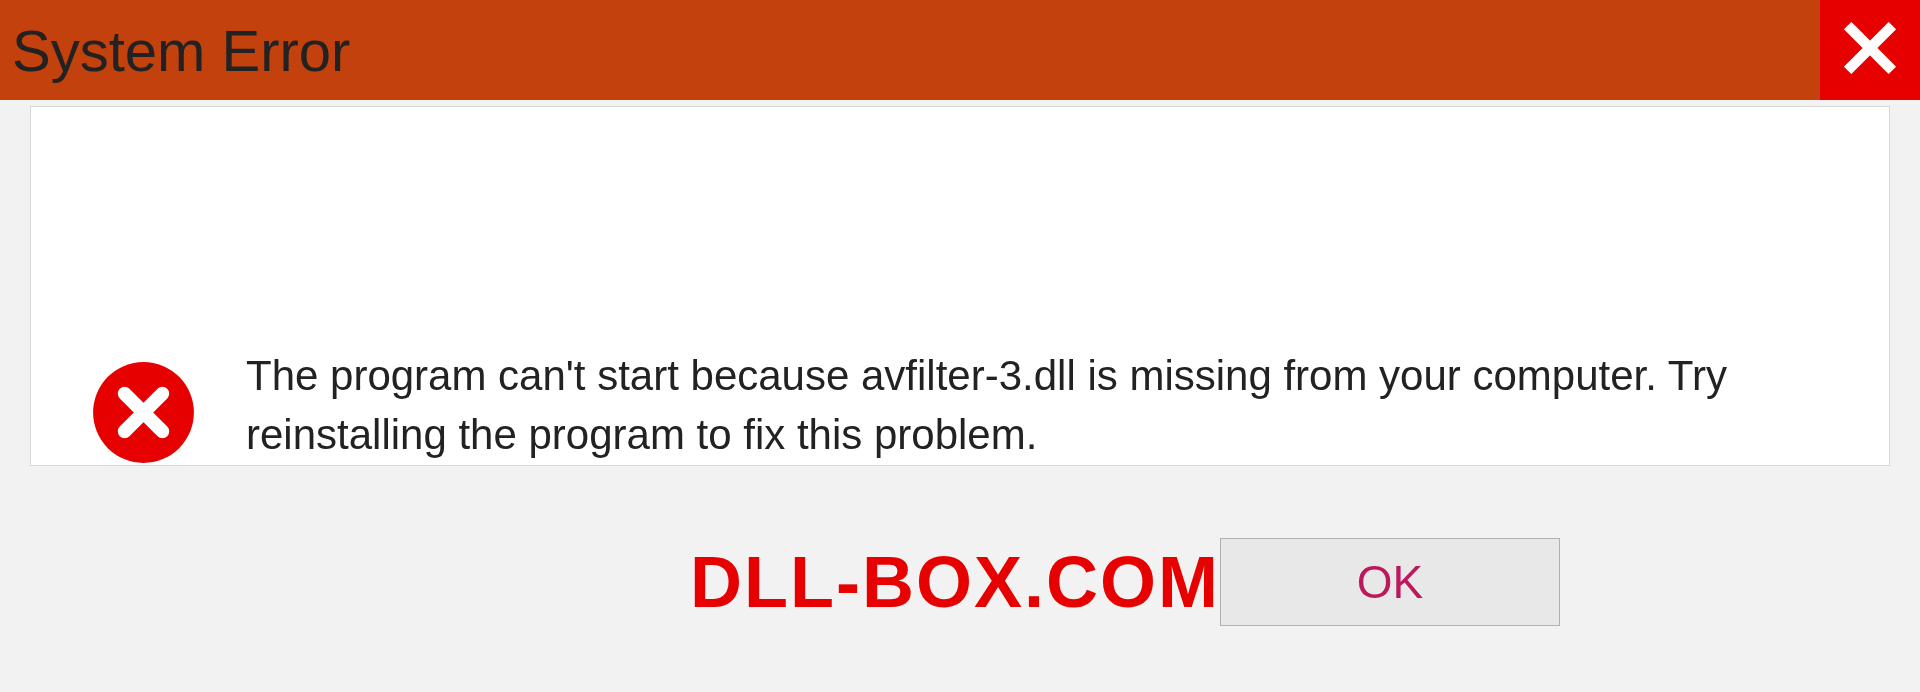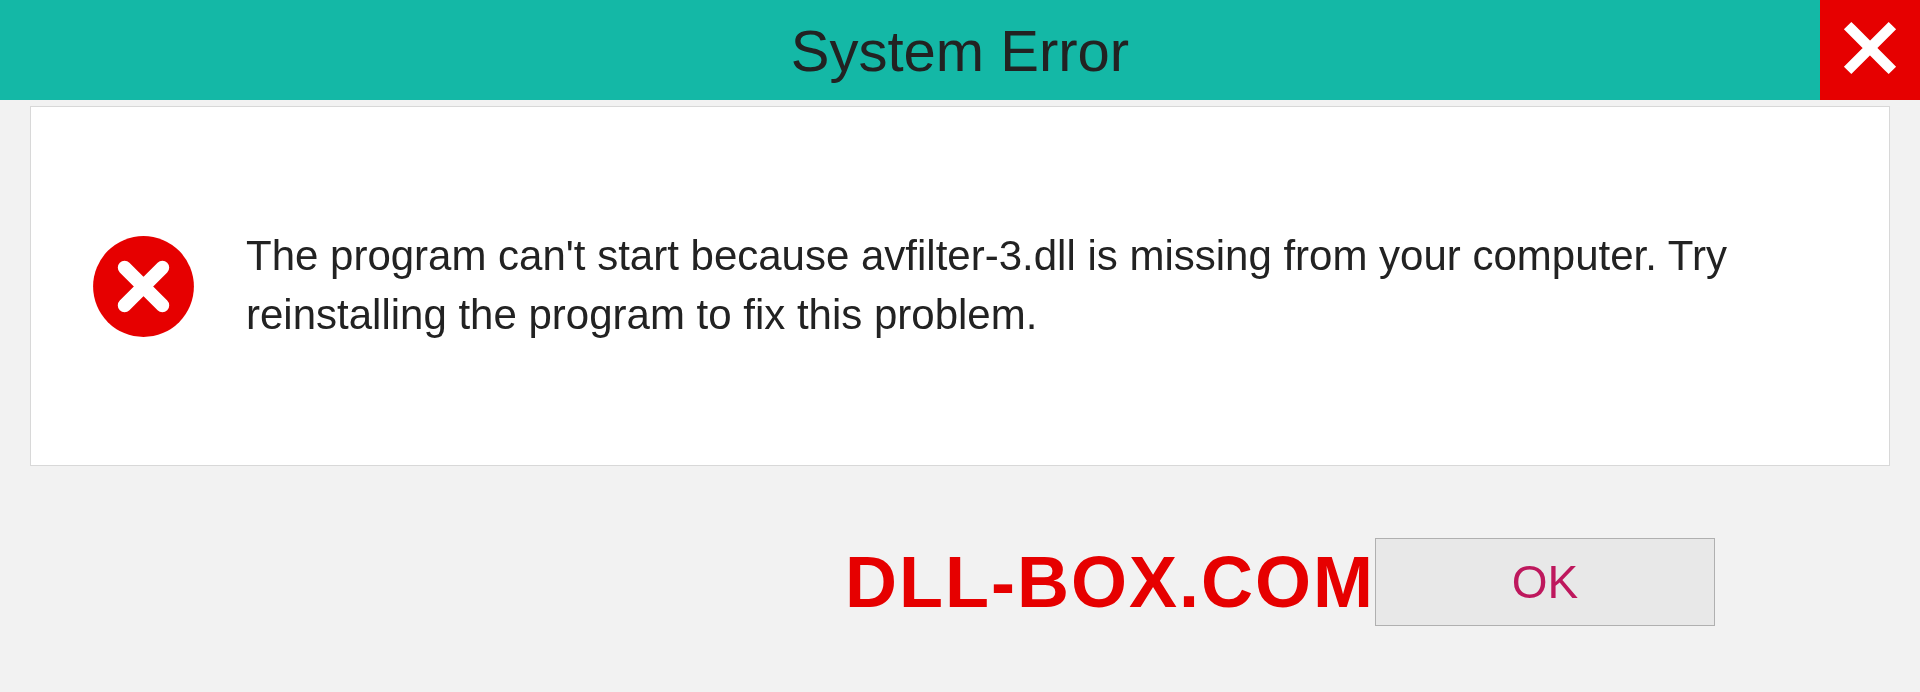--- a/index.html
+++ b/index.html
@@ -11,25 +11,25 @@
       font-family: "Segoe UI", Tahoma, Arial, sans-serif;
       background: #f2f2f2;
       width: 1920px;
       height: 692px;
       position: relative;
       overflow: hidden;
     }
     .title-bar {
       width: 100%;
       height: 100px;
-      background: #14b8a6;
+      background: #c2410c;
       position: relative;
       display: flex;
       align-items: center;
-      justify-content: center;
+      padding-left: 12px;
     }
     .title-text {
       font-size: 58px;
       font-weight: 400;
       color: #222;
     }
     .close-button {
       position: absolute;
       top: 0;
       right: 0;
@@ -44,21 +44,21 @@
     .close-button svg {
       width: 56px;
       height: 56px;
     }
     .content-box {
       margin: 6px 30px 0 30px;
       background: #ffffff;
       border: 1px solid #d8d8d8;
       height: 360px;
       display: flex;
-      align-items: center;
+      align-items: flex-end;
       padding: 0 60px;
       gap: 50px;
     }
     .error-icon {
       flex-shrink: 0;
       width: 105px;
       height: 105px;
     }
     .message-text {
       font-size: 42px;
@@ -66,21 +66,21 @@
       line-height: 1.4;
     }
     .footer-area {
       position: absolute;
       bottom: 0;
       left: 0;
       right: 0;
       height: 220px;
       display: flex;
       align-items: center;
-      justify-content: center;
+      justify-content: flex-start;
       padding: 0 40px 0 40px;
     }
     .watermark {
       font-size: 72px;
       font-weight: 900;
       color: #e60000;
       letter-spacing: 2px;
       font-family: Arial, sans-serif;
       margin-left: 650px;
     }

